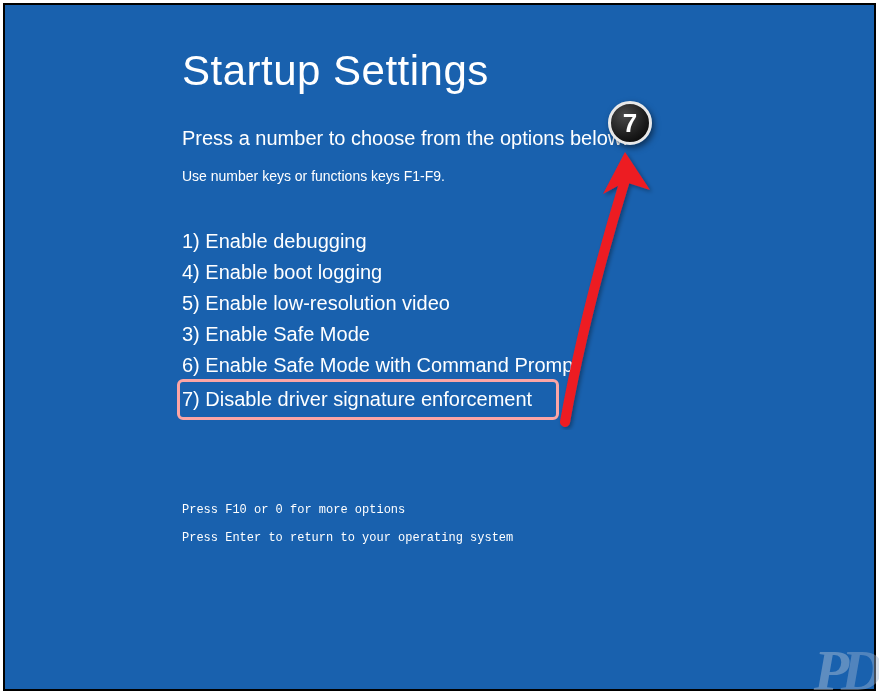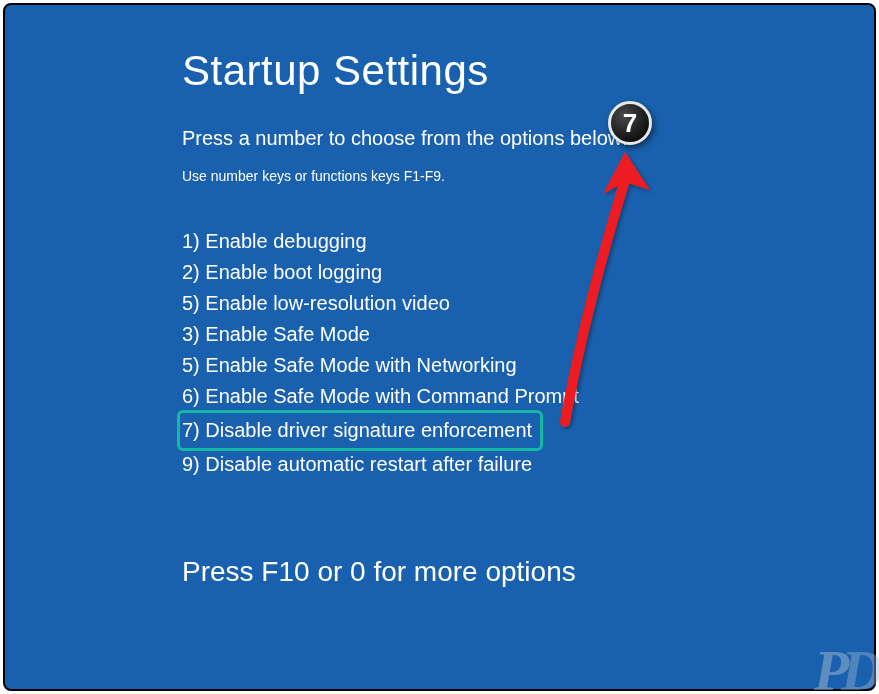--- a/index.html
+++ b/index.html
@@ -19,21 +19,21 @@
     }
     
     .frame {
       position: absolute;
       top: 3px;
       left: 3px;
       right: 3px;
       bottom: 3px;
       background: #1961ae;
       border: 2px solid #000;
-      border-radius: 8px;
+      border-radius: 0;
       padding: 42px 0 0 177px;
       color: #fff;
     }
     
     .title {
       font-size: 42px;
       font-weight: 300;
       letter-spacing: 0.5px;
       margin-bottom: 32px;
     }
@@ -61,32 +61,33 @@
       line-height: 31px;
       display: inline-block;
     }
     
     .option-row {
       position: relative;
     }
     
     .highlighted-row {
       display: inline-block;
-      border: 3px solid #14b8a6;
+      border: 3px solid #fca5a5;
       border-radius: 6px;
-      padding: 2px 8px 2px 2px;
+      padding: 2px 24px 2px 2px;
       margin-left: -5px;
       margin-top: -2px;
       margin-bottom: -2px;
     }
     
     .footer-text {
-      font-size: 28px;
+      font-size: 12px;
       font-weight: 300;
       line-height: 28px;
+      font-family: Liberation Mono, monospace;
     }
     
     .badge-7 {
       position: absolute;
       top: 101px;
       left: 608px;
       width: 44px;
       height: 44px;
       border-radius: 50%;
       background: radial-gradient(circle at 35% 30%, #4a4a4a 0%, #1a1a1a 60%, #000 100%);
@@ -130,30 +131,29 @@
 </head>
 <body>
 
 <div class="frame">
   <h1 class="title">Startup Settings</h1>
   <div class="subtitle">Press a number to choose from the options below:</div>
   <div class="hint">Use number keys or functions keys F1-F9.</div>
 
   <div class="options-list">
     <div class="option-row"><span class="option-item">1) Enable debugging</span></div>
-    <div class="option-row"><span class="option-item">2) Enable boot logging</span></div>
+    <div class="option-row"><span class="option-item">4) Enable boot logging</span></div>
     <div class="option-row"><span class="option-item">5) Enable low-resolution video</span></div>
     <div class="option-row"><span class="option-item">3) Enable Safe Mode</span></div>
-    <div class="option-row"><span class="option-item">5) Enable Safe Mode with Networking</span></div>
     <div class="option-row"><span class="option-item">6) Enable Safe Mode with Command Prompt</span></div>
     <div class="option-row"><span class="highlighted-row"><span class="option-item">7) Disable driver signature enforcement</span></span></div>
-    <div class="option-row"><span class="option-item">9) Disable automatic restart after failure</span></div>
   </div>
 
   <div class="footer-text">Press F10 or 0 for more options</div>
+  <div class="footer-text">Press Enter to return to your operating system</div>
 </div>
 
 <div class="badge-7">
   <span>7</span>
 </div>
 
 <div class="arrow-container">
   <svg width="120" height="280" viewBox="0 0 120 280">
     <defs>
       <filter id="sh" x="-20%" y="-20%" width="140%" height="140%">

